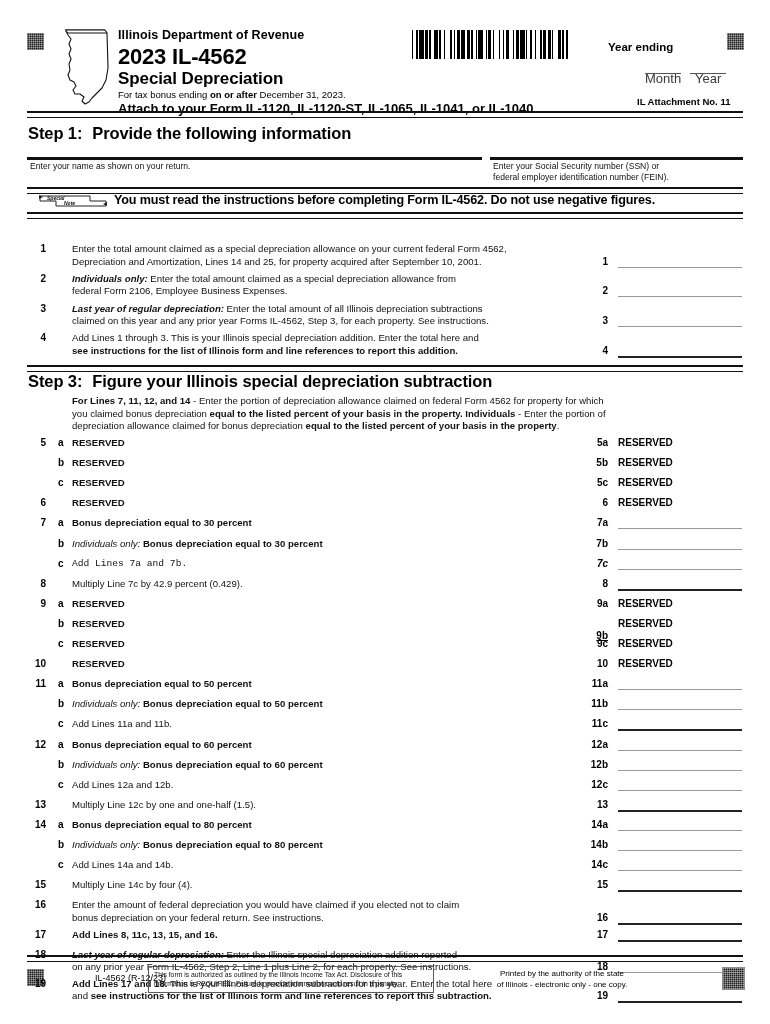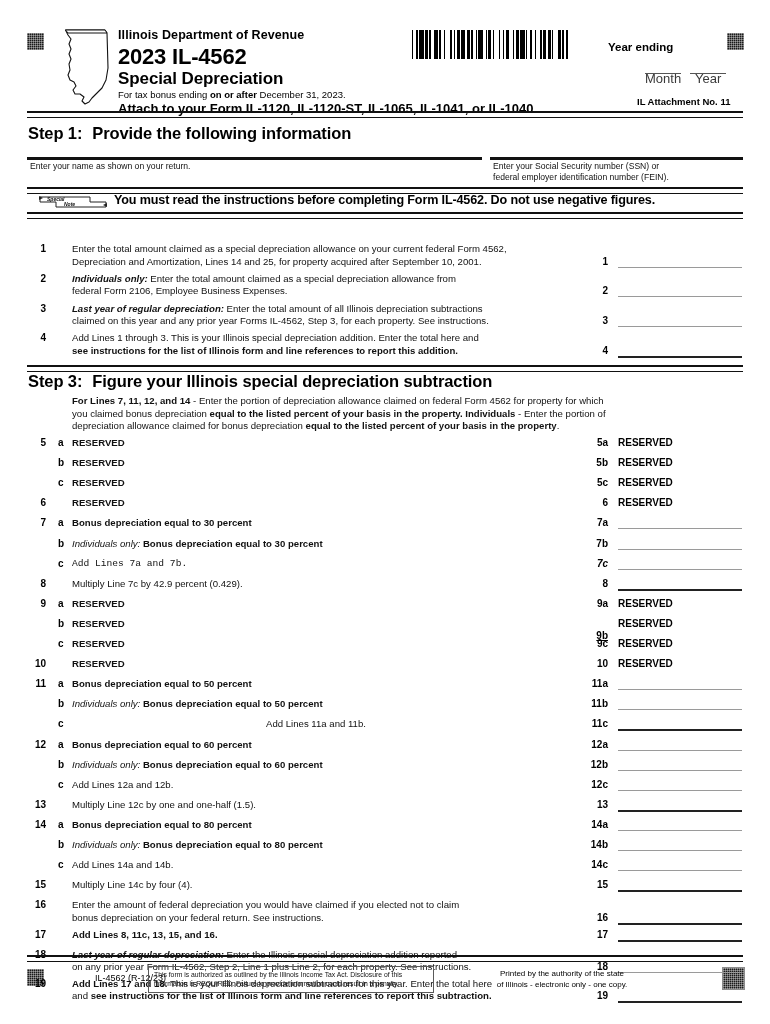--- a/index.html
+++ b/index.html
@@ -160,21 +160,21 @@
   .field-label {
     position: absolute;
     font-size: 8.6px;
     line-height: 11px;
     color: #111;
   }
   .note-row {
     position: absolute;
     left: 38px; top: 193px;
     display: flex;
-    align-items: center;
+    align-items: flex-start;
   }
   .note-badge {
     width: 70px; height: 13px;
     position: relative;
     margin-right: 6px;
     flex: none;
   }
   .note-text {
     font-size: 12.6px;
     font-weight: bold;
@@ -517,21 +517,21 @@
         <div class="answer-rule" style="left: 618px; width: 124px; top: 11px;"></div>
       </div>
       <div class="line" style="top: 698.3px;">
         <div class="ln-sub" style="left: 58px; top: 0px;">b</div>
         <div class="ln-text" style="left: 72px; top: 0px; width: 520px;"><span class="ital">Individuals only:</span> <b>Bonus depreciation equal to 50 percent</b></div>
         <div class="rnum" style="left: 568px; width: 40px; top: 0px;">11b</div>
         <div class="answer-rule" style="left: 618px; width: 124px; top: 11px;"></div>
       </div>
       <div class="line" style="top: 718.4px;">
         <div class="ln-sub" style="left: 58px; top: 0px;">c</div>
-        <div class="ln-text" style="left: 56px; top: 0px; width: 520px; text-align: center;">Add Lines 11a and 11b.</div>
+        <div class="ln-text" style="left: 72px; top: 0px; width: 520px;">Add Lines 11a and 11b.</div>
         <div class="rnum" style="left: 568px; width: 40px; top: 0px;">11c</div>
         <div class="answer-rule dark" style="left: 618px; width: 124px; top: 11px;"></div>
       </div>
       <div class="line" style="top: 738.5px;">
         <div class="ln-num" style="left: 20px; width: 26px; top: 0px;">12</div>
         <div class="ln-sub" style="left: 58px; top: 0px;">a</div>
         <div class="ln-text" style="left: 72px; top: 0px; width: 520px;"><b>Bonus depreciation equal to 60 percent</b></div>
         <div class="rnum" style="left: 568px; width: 40px; top: 0px;">12a</div>
         <div class="answer-rule" style="left: 618px; width: 124px; top: 11px;"></div>
       </div>

